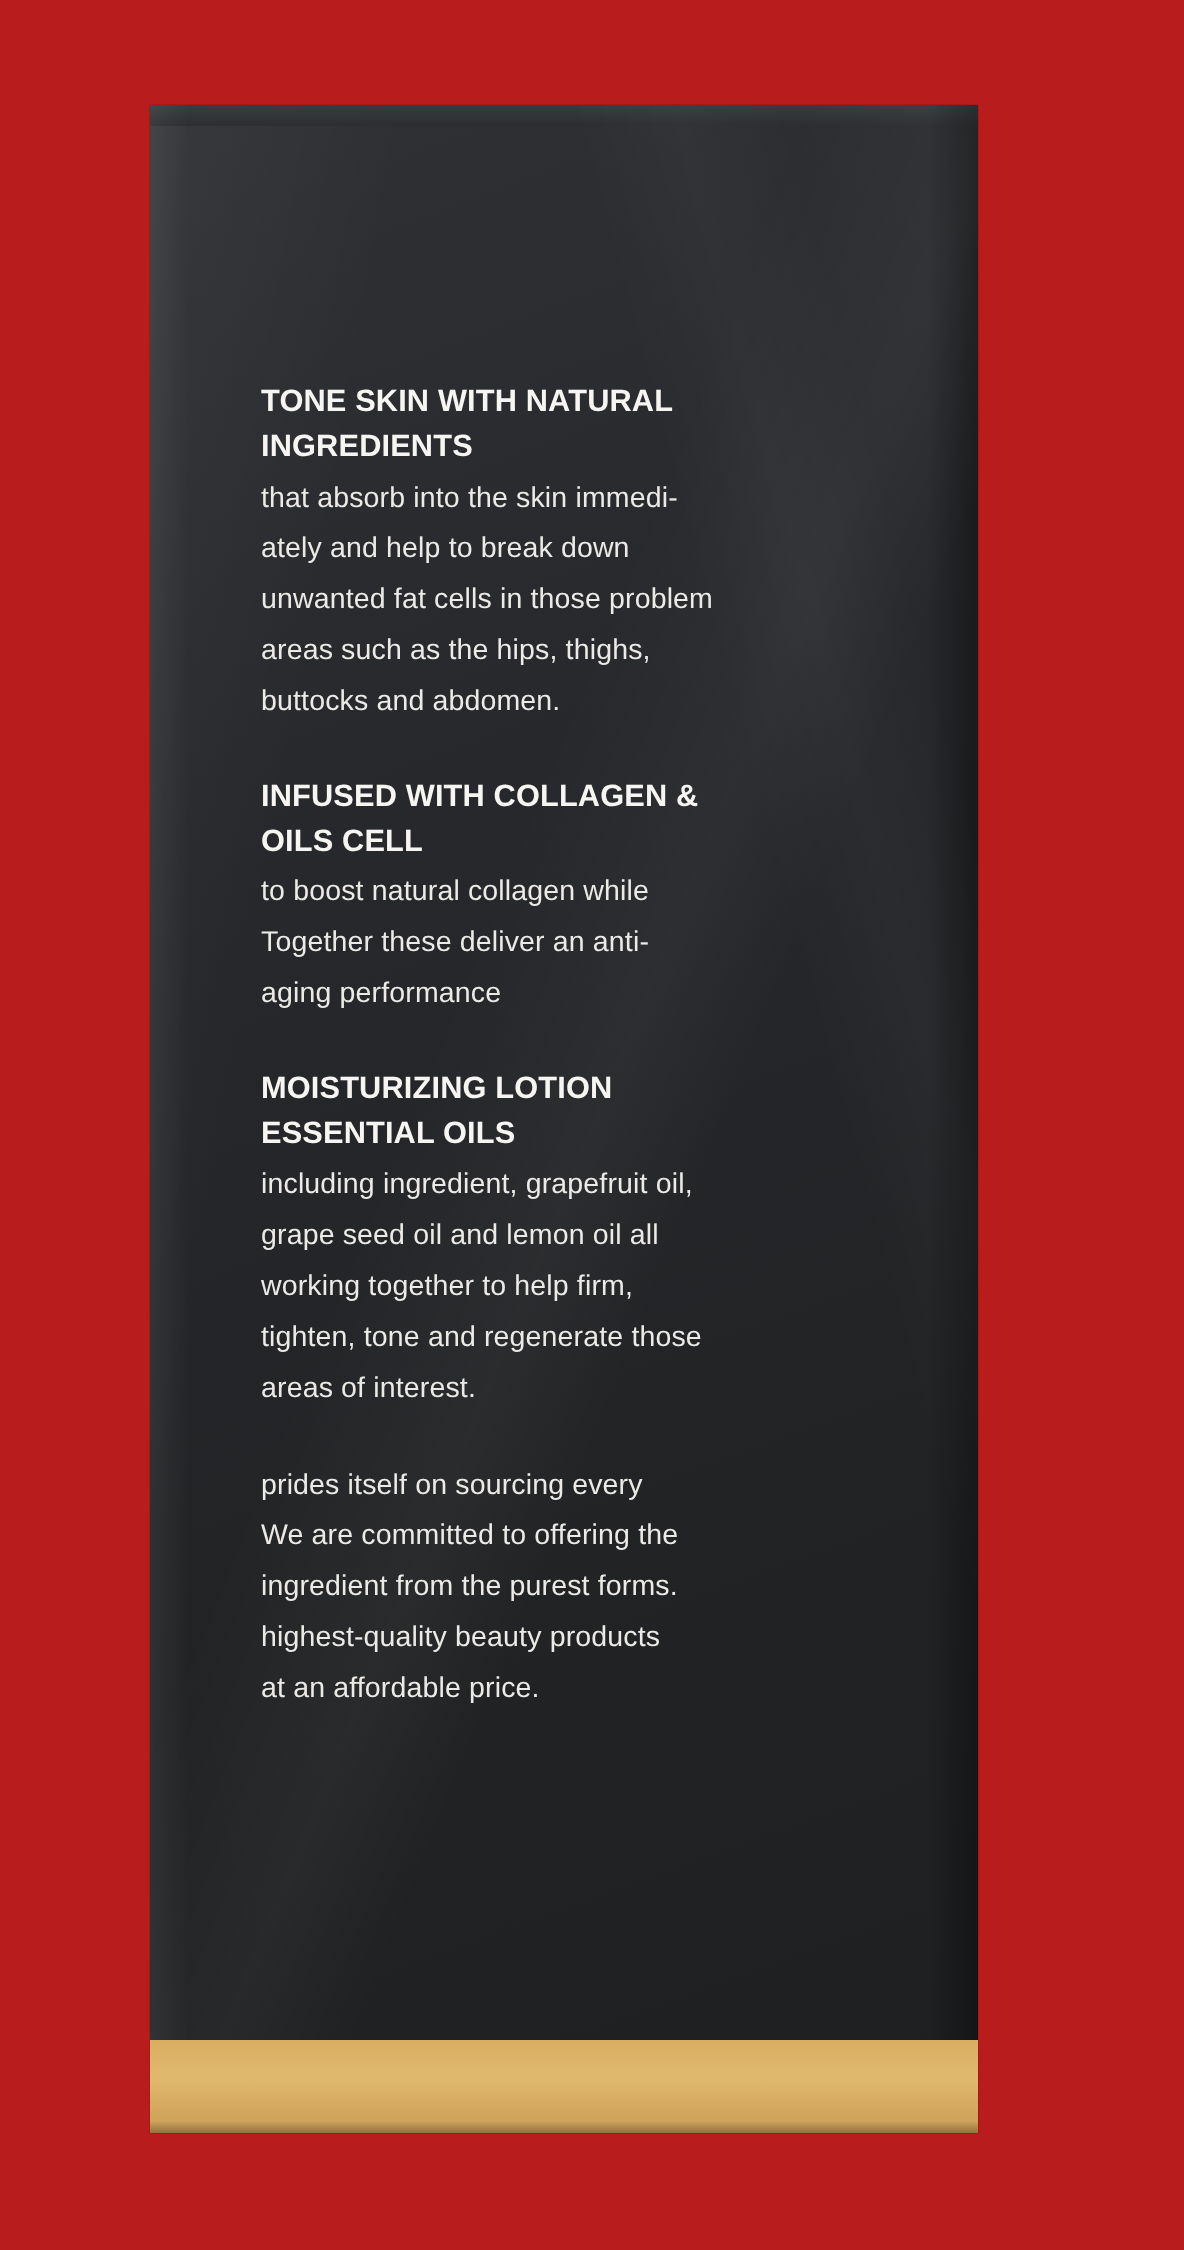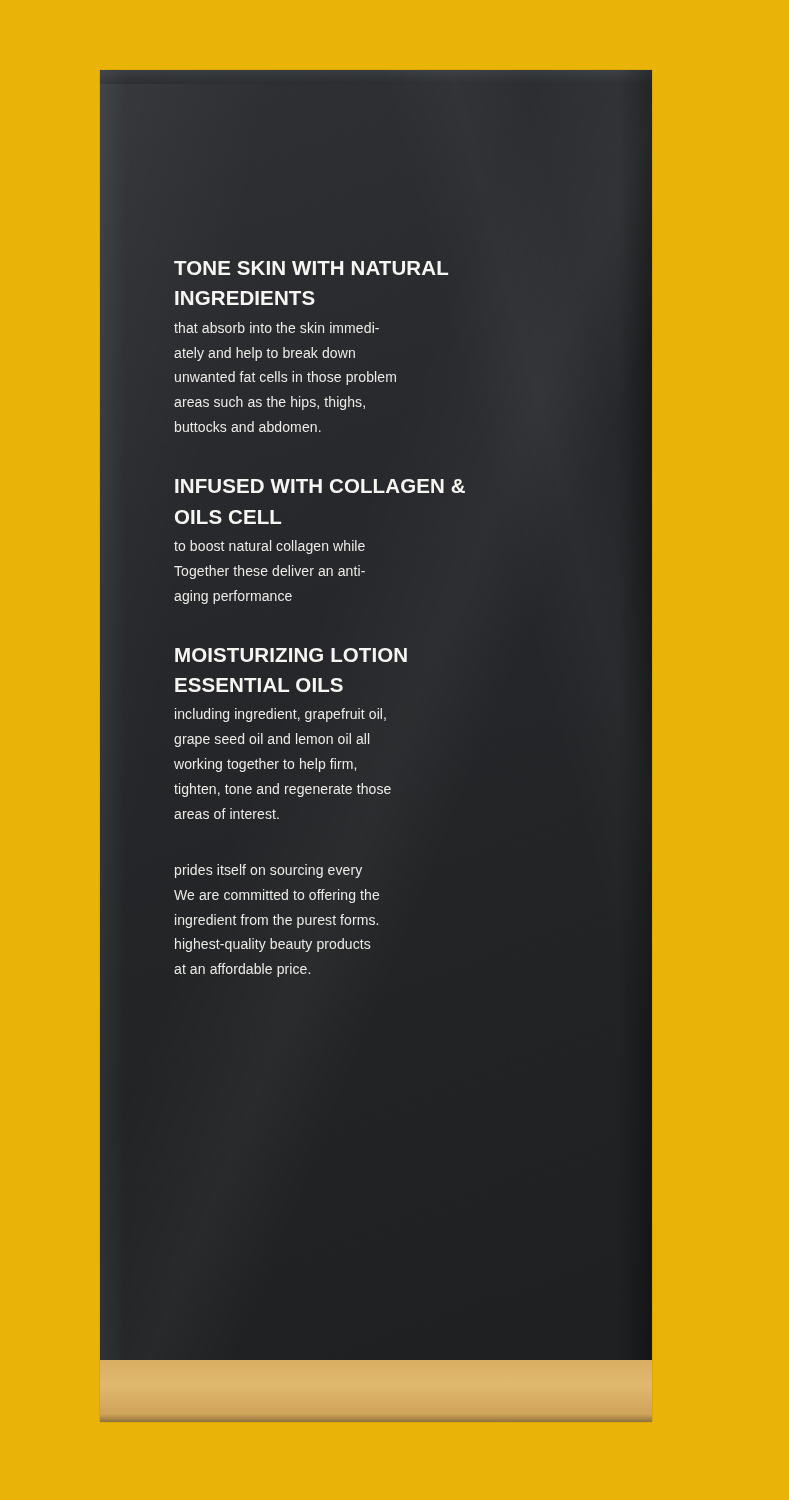--- a/index.html
+++ b/index.html
@@ -12,21 +12,21 @@
     height: 1500px;
     position: relative;
     font-family: "Liberation Sans", sans-serif;
     overflow: hidden;
   }
 
   
   .photo-stage {
     position: absolute;
     inset: 0;
-    background: #eab308;
+    background: #b91c1c;
   }
 
   
   .product-box {
     position: absolute;
     left: 100px;
     top: 70px;
     width: 552px;
     height: 1352px;
     background:
@@ -112,21 +112,21 @@
 
   .heading {
     font-size: 20.5px;
     line-height: 1.48;
     font-weight: bold;
     letter-spacing: 0.1px;
     color: #f6f5f2;
     margin: 0 0 2px 0;
   }
   .body {
-    font-size: 14px;
+    font-size: 19px;
     line-height: 1.78;
     font-weight: normal;
     letter-spacing: 0.1px;
     color: #eceae6;
     margin: 0;
   }
   .body .ln {
     display: block;
     white-space: pre;
   }

